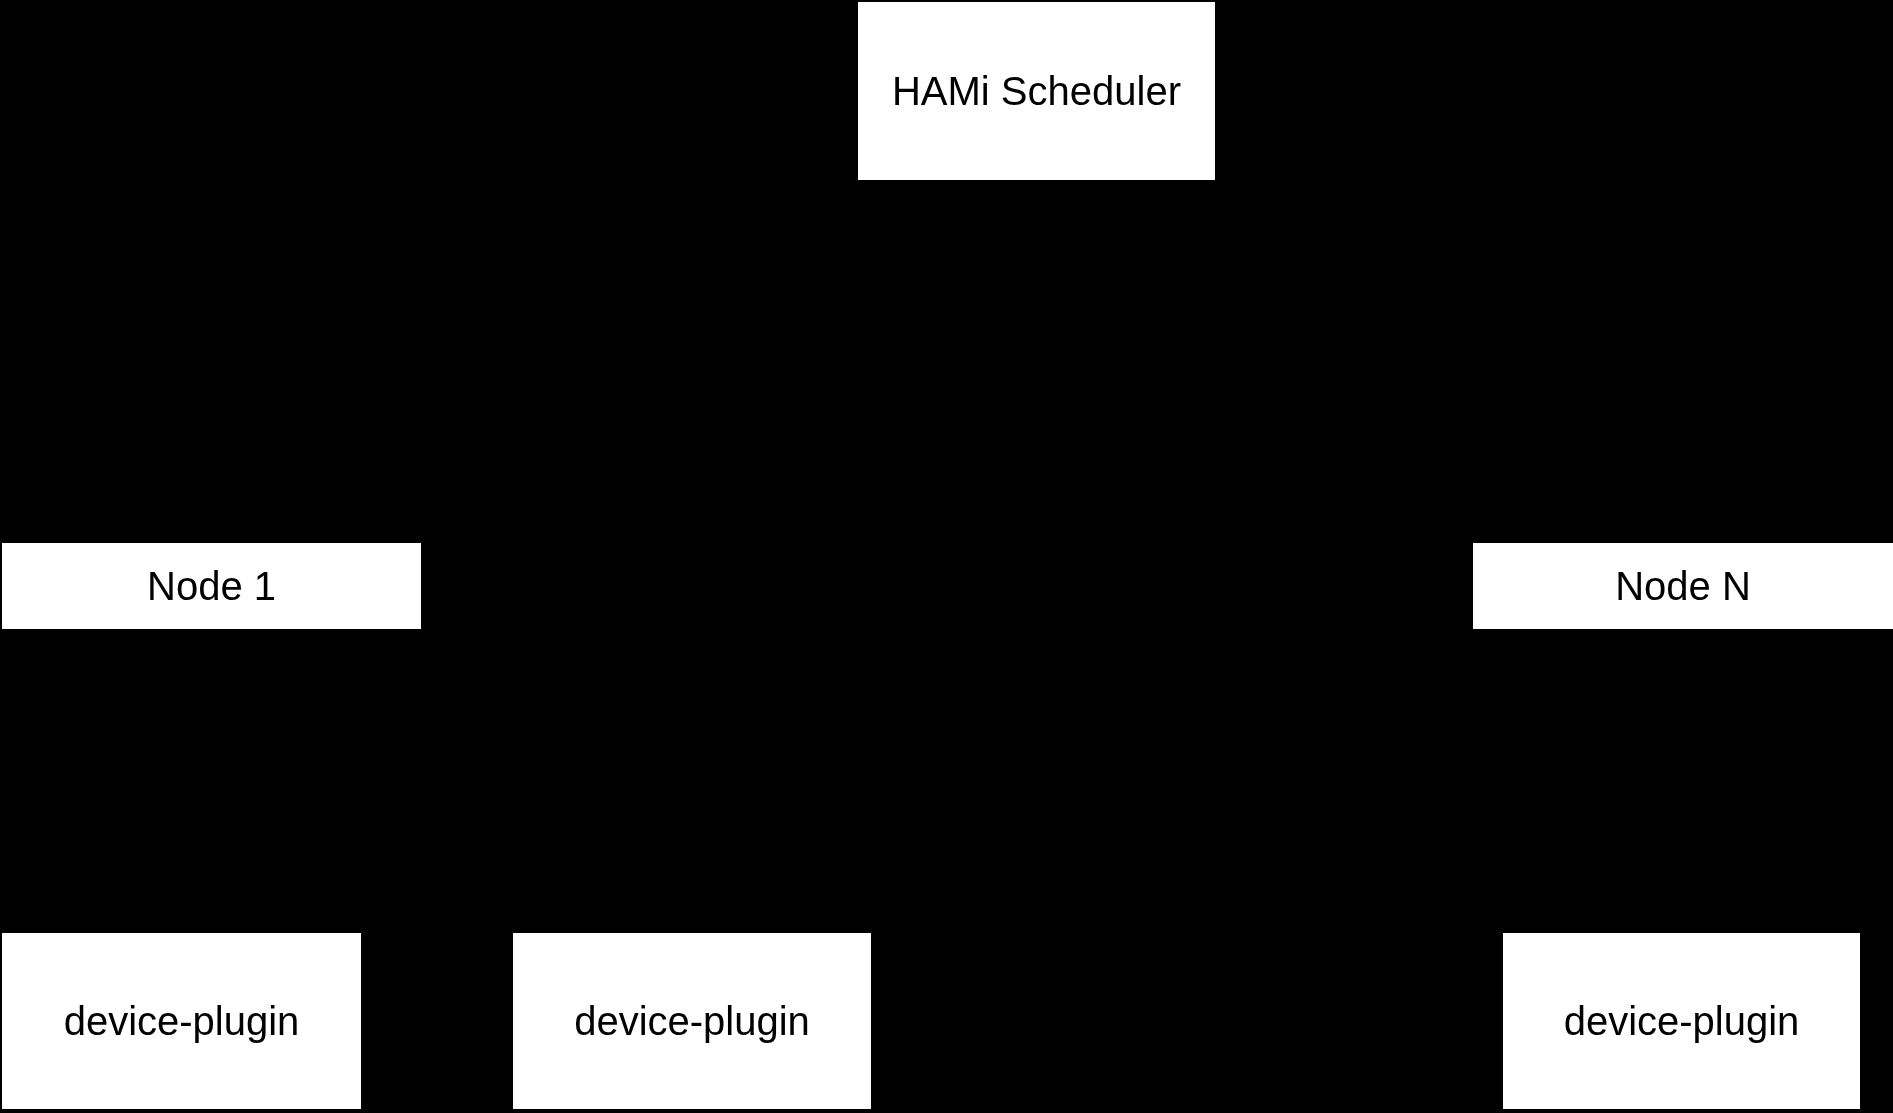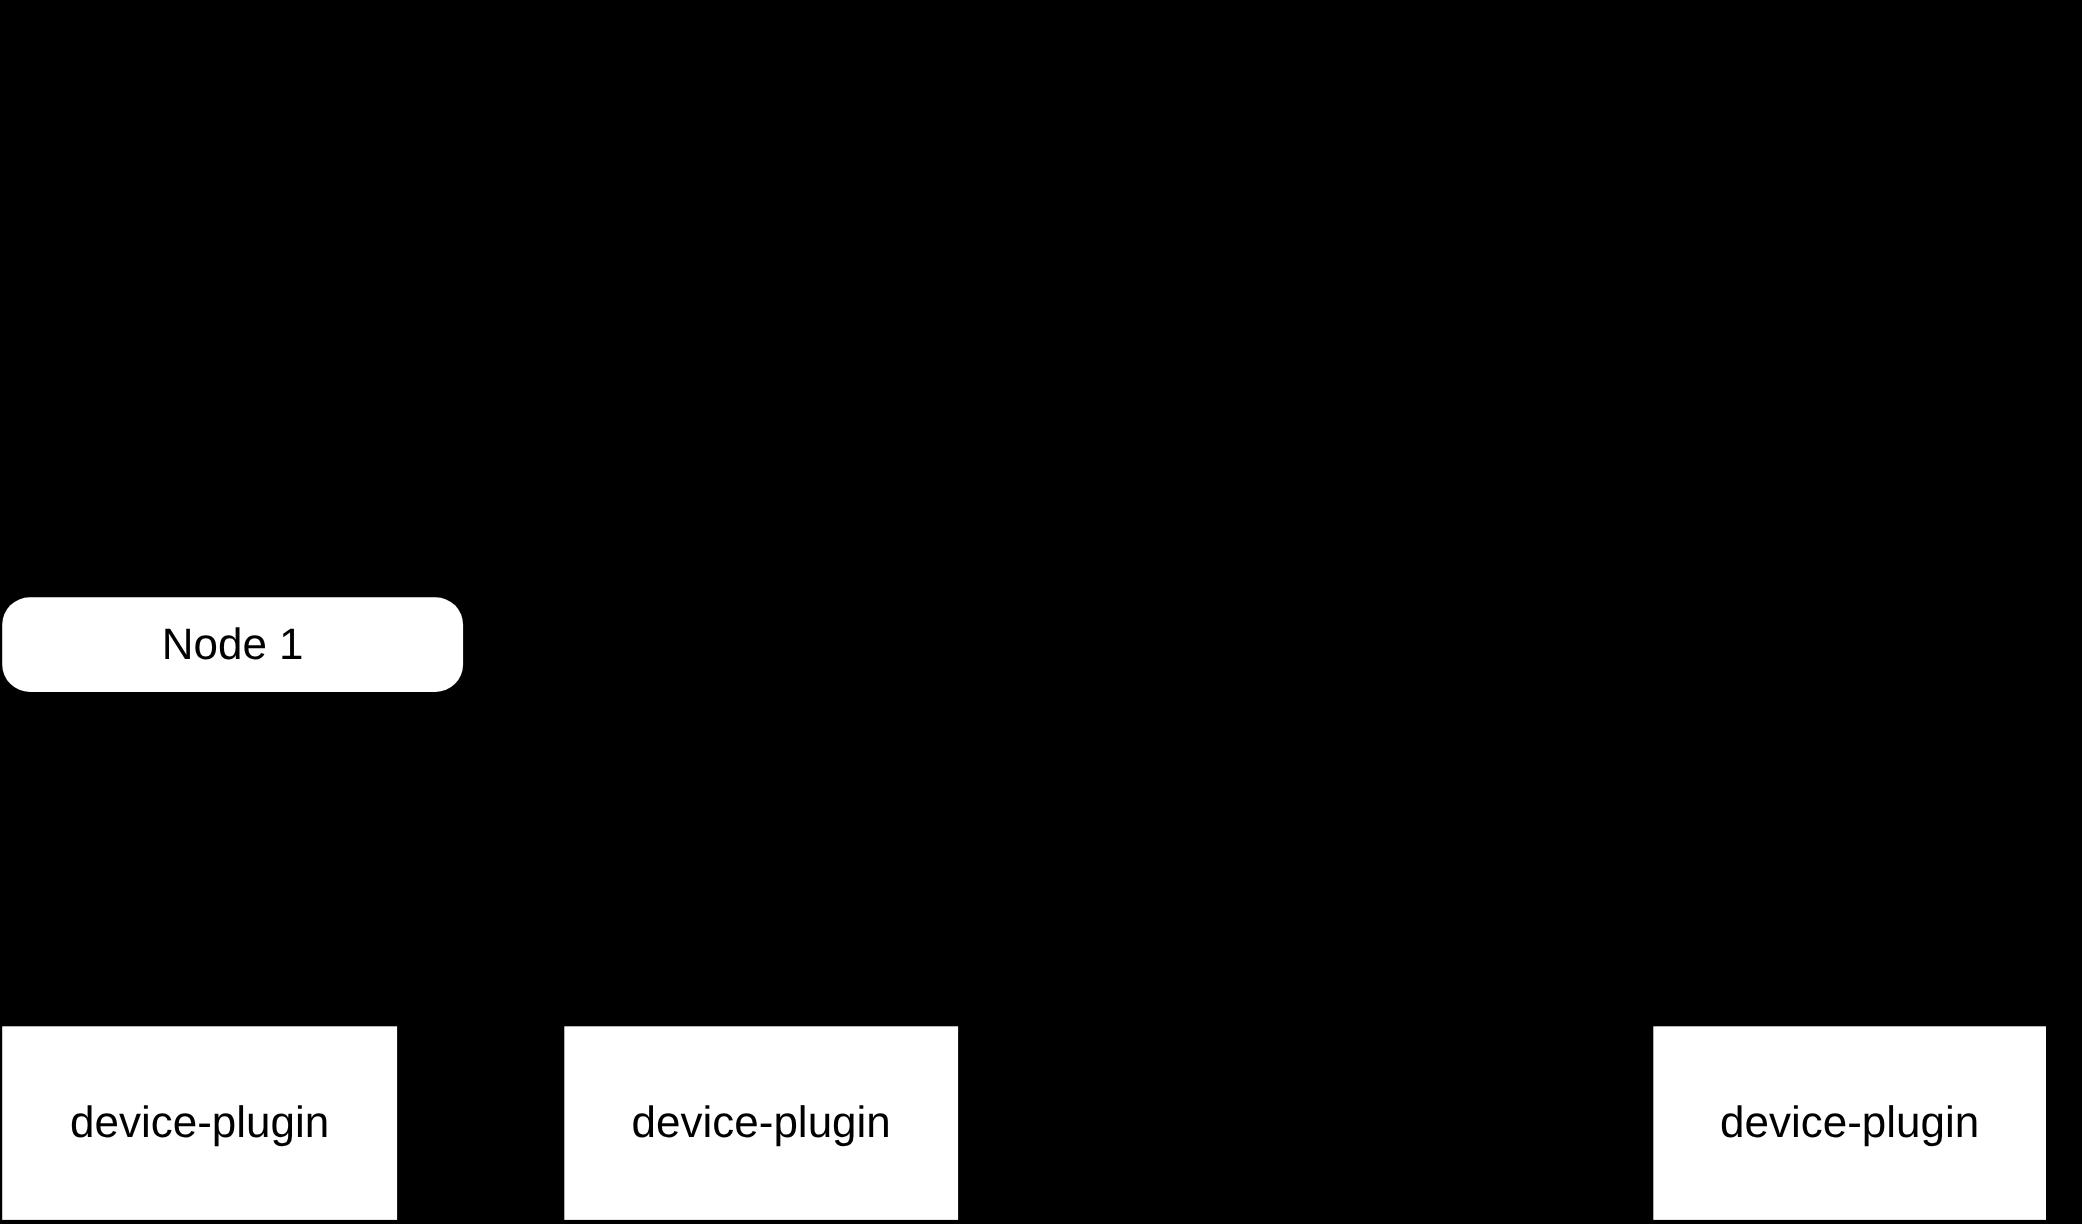--- a/index.html
+++ b/index.html
@@ -28,39 +28,45 @@
     display: flex;
     align-items: center;
     justify-content: center;
     font-size: 40px;
     line-height: 1;
     white-space: nowrap;
   }
   
   .box-scheduler { left: 858px; top: 2px;   width: 357px; height: 178px; }
   
-  .box-node-1    { left: 2px;    top: 543px; width: 419px; height: 86px; border-radius: 25px; }
+  .box-node-1    { left: 2px;    top: 543px; width: 419px; height: 86px; }
   .box-node-2    { left: 483px;  top: 543px; width: 417px; height: 86px; }
   .box-node-n    { left: 1473px; top: 543px; width: 420px; height: 86px; }
   
   .box-dp-1      { left: 2px;    top: 933px; width: 359px; height: 176px; }
   .box-dp-2      { left: 513px;  top: 933px; width: 358px; height: 176px; }
   .box-dp-3      { left: 1503px; top: 933px; width: 357px; height: 176px; }
 </style>
 </head>
 <body>
 
 <div class="canvas">
 
+  <div class="box box-scheduler">
+    <span>HAMi Scheduler</span>
+  </div>
 
   <div class="box box-node-1">
     <span>Node 1</span>
   </div>
 
 
+  <div class="box box-node-n">
+    <span>Node N</span>
+  </div>
 
   <div class="box box-dp-1">
     <span>device-plugin</span>
   </div>
 
   <div class="box box-dp-2">
     <span>device-plugin</span>
   </div>
 
   <div class="box box-dp-3">

